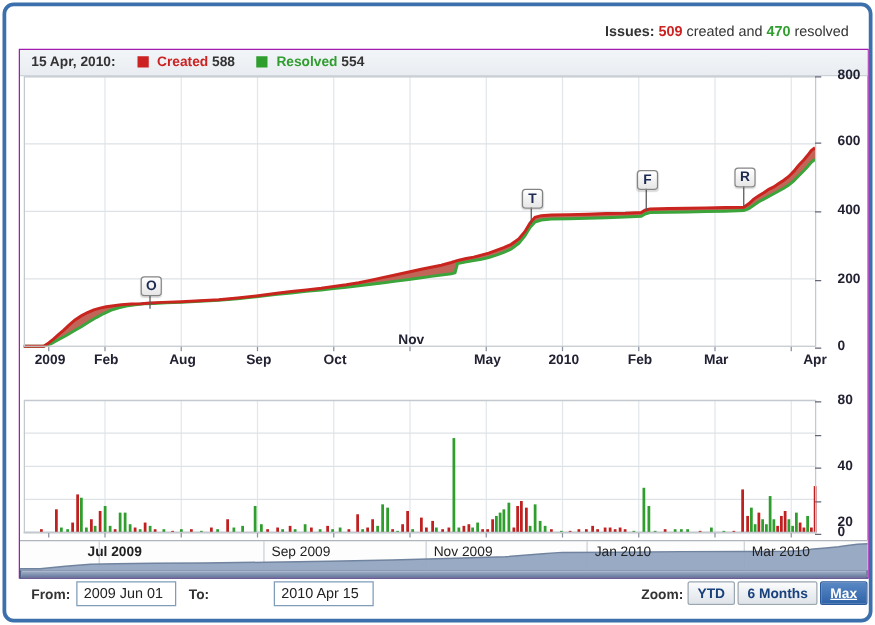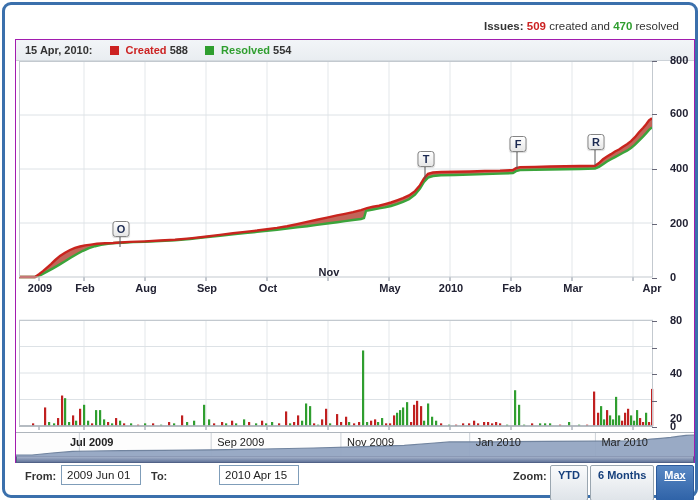--- a/index.html
+++ b/index.html
@@ -24,21 +24,21 @@
   .flag { position:absolute; width:17px; height:16px; border:1px solid #848484; border-radius:3px;
           background:linear-gradient(#ffffff,#e6e6e6); text-align:center; font-size:11px; font-weight:bold;
           color:#1c2a52; line-height:15px; box-shadow:0 1px 1px rgba(0,0,0,.15); transform:translateX(-50%); }
   #nav-box { position:absolute; left:0px; top:392px; width:678px; height:24px; border-top:1px solid #aeb5bc; background:#fdfdfd; }
   .navlab { position:absolute; top:3px; font-size:11px; color:#222; }
   #scrollbar { position:absolute; left:0px; top:416px; width:678px; height:7px;
                background:linear-gradient(#a2b0c8,#64769b); border:1px solid #516287; border-top:1px solid #8b99b5; }
   #footer-from-label,#footer-to-label,#footer-zoom-label { font-size:11px; font-weight:bold; color:#333; }
   .dinput { position:absolute; height:20px; width:80px; border:1px solid #7f9db9; font-size:11.5px;
             color:#222; padding:0 5px; font-family:"Liberation Sans",sans-serif; }
-  .zbtn { display:inline-block; height:36px; line-height:18px; padding:0 7px; font-size:11px; font-weight:bold;
+  .zbtn { display:inline-block; height:19px; line-height:18px; padding:0 7px; font-size:11px; font-weight:bold;
           color:#17407c; background:linear-gradient(#fafbfc,#dfe4e9); border:1px solid #9aa6b0; margin-left:2px;
           cursor:pointer; border-radius:2px; }
   .zbtn.active { background:linear-gradient(#5988c4,#2f63a8); color:#fff; text-decoration:underline; border-color:#2b5globals; border-color:#2b5a9c; }
 </style>
 </head>
 <body>
 
 <div id="frame">
   <div id="summary" class="abs">
     <b>Issues:</b>

